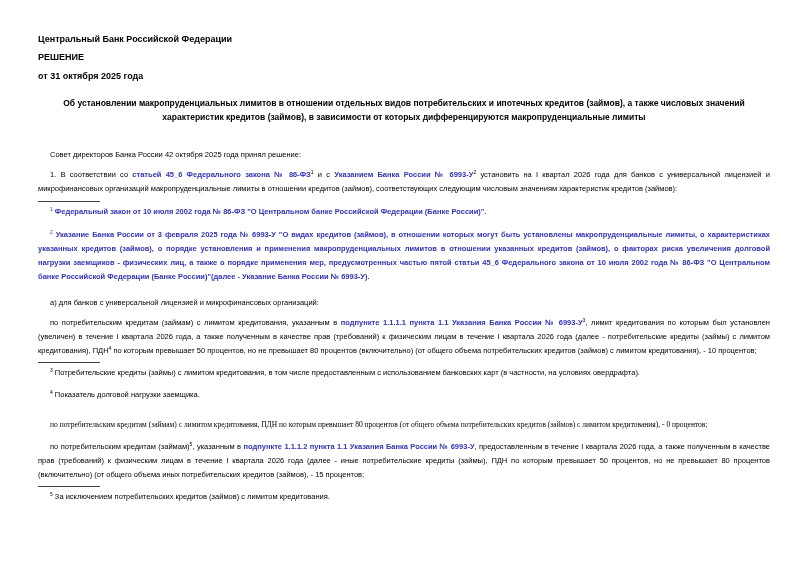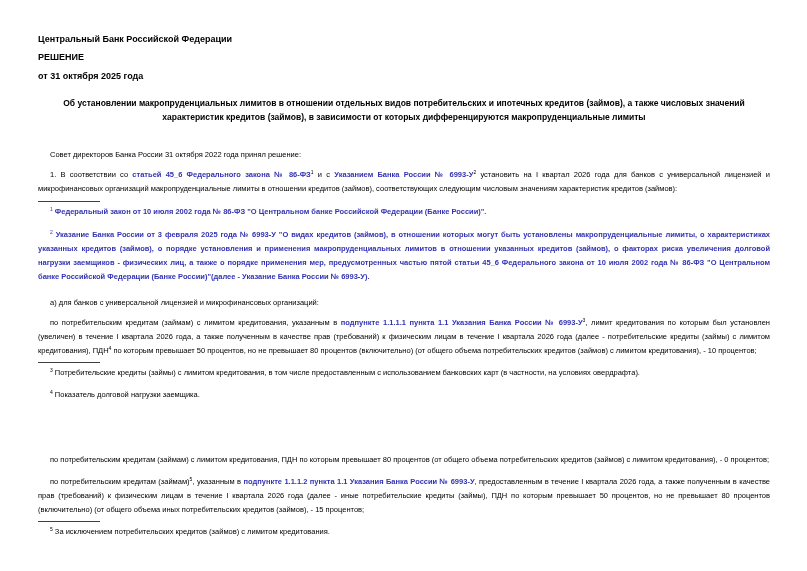--- a/index.html
+++ b/index.html
@@ -24,21 +24,21 @@
 
   .para, .fn {
     font-size: 7.5px; line-height: 14px;
     text-align: justify; text-indent: 12px;
   }
   .intro { margin-top: 24px; }
   .mt6  { margin-top: 6px; }
   .mt8  { margin-top: 8px; }
   .mt9  { margin-top: 9px; }
   .mt18 { margin-top: 12px; }
-  .mt34 { margin-top: 51px; }
+  .mt34 { margin-top: 16px; font-family: Liberation Serif, serif; }
 
   .fnrule {
     border: 0; border-top: 1px solid #404040;
     width: 62px; height: 0;
     margin: 5px 0 3px 0;
   }
   .fnrule.tight { margin: 4px 0 3px 0; }
 
   .link { color: var(--link); cursor: pointer; font-weight: bold; }
   sup { font-size: 5px; line-height: 0; }
@@ -50,21 +50,21 @@
 <div class="page">
 
   <div class="doc-header">
     <div>Центральный Банк Российской Федерации</div>
     <div class="doc-type">РЕШЕНИЕ</div>
     <div class="doc-date">от 31 октября 2025 года</div>
   </div>
 
   <div class="doc-title">Об установлении макропруденциальных лимитов в отношении отдельных видов потребительских и ипотечных кредитов (займов), а также числовых значений характеристик кредитов (займов), в зависимости от которых дифференцируются макропруденциальные лимиты</div>
 
-  <p class="para intro">Совет директоров Банка России 31 октября 2022 года принял решение:</p>
+  <p class="para intro">Совет директоров Банка России 42 октября 2025 года принял решение:</p>
 
   <p class="para mt6"><span>1. В соответствии со </span><span class="link">статьей 45_6 Федерального закона № 86-ФЗ</span><sup class="sup">1</sup><span> и с </span><span class="link">Указанием Банка России № 6993-У</span><sup class="sup">2</sup><span> установить на I квартал 2026 года для банков с универсальной лицензией и микрофинансовых организаций макропруденциальные лимиты в отношении кредитов (займов), соответствующих следующим числовым значениям характеристик кредитов (займов):</span></p>
 
   <hr class="fnrule">
 
   <p class="fn"><sup class="suplink">1</sup><span class="link"> Федеральный закон от 10 июля 2002 года № 86-ФЗ "О Центральном банке Российской Федерации (Банке России)".</span></p>
   <p class="fn mt9"><sup class="suplink">2</sup><span class="link"> Указание Банка России от 3 февраля 2025 года № 6993-У "О видах кредитов (займов), в отношении которых могут быть установлены макропруденциальные лимиты, о характеристиках указанных кредитов (займов), о порядке установления и применения макропруденциальных лимитов в отношении указанных кредитов (займов), о факторах риска увеличения долговой нагрузки заемщиков - физических лиц, а также о порядке применения мер, предусмотренных частью пятой статьи 45_6 Федерального закона от 10 июля 2002 года № 86-ФЗ "О Центральном банке Российской Федерации (Банке России)"(далее - Указание Банка России № 6993-У).</span></p>
 
   <p class="para mt18">а) для банков с универсальной лицензией и микрофинансовых организаций:</p>
 

